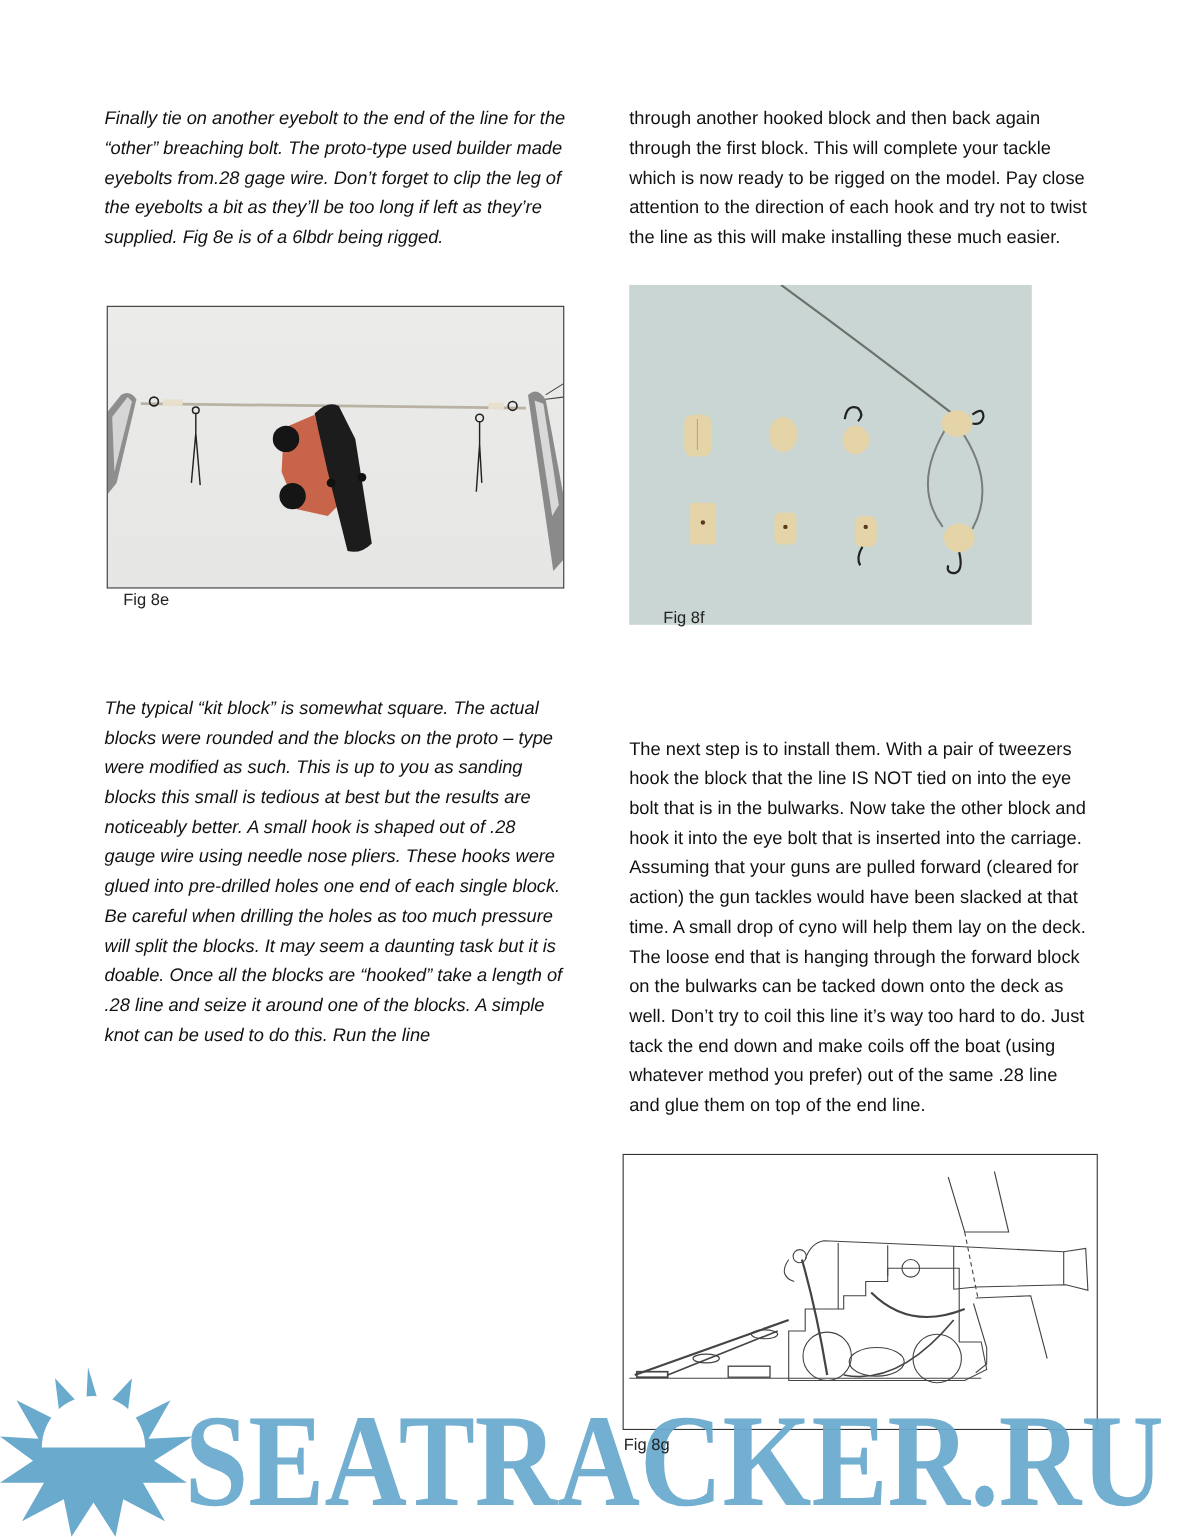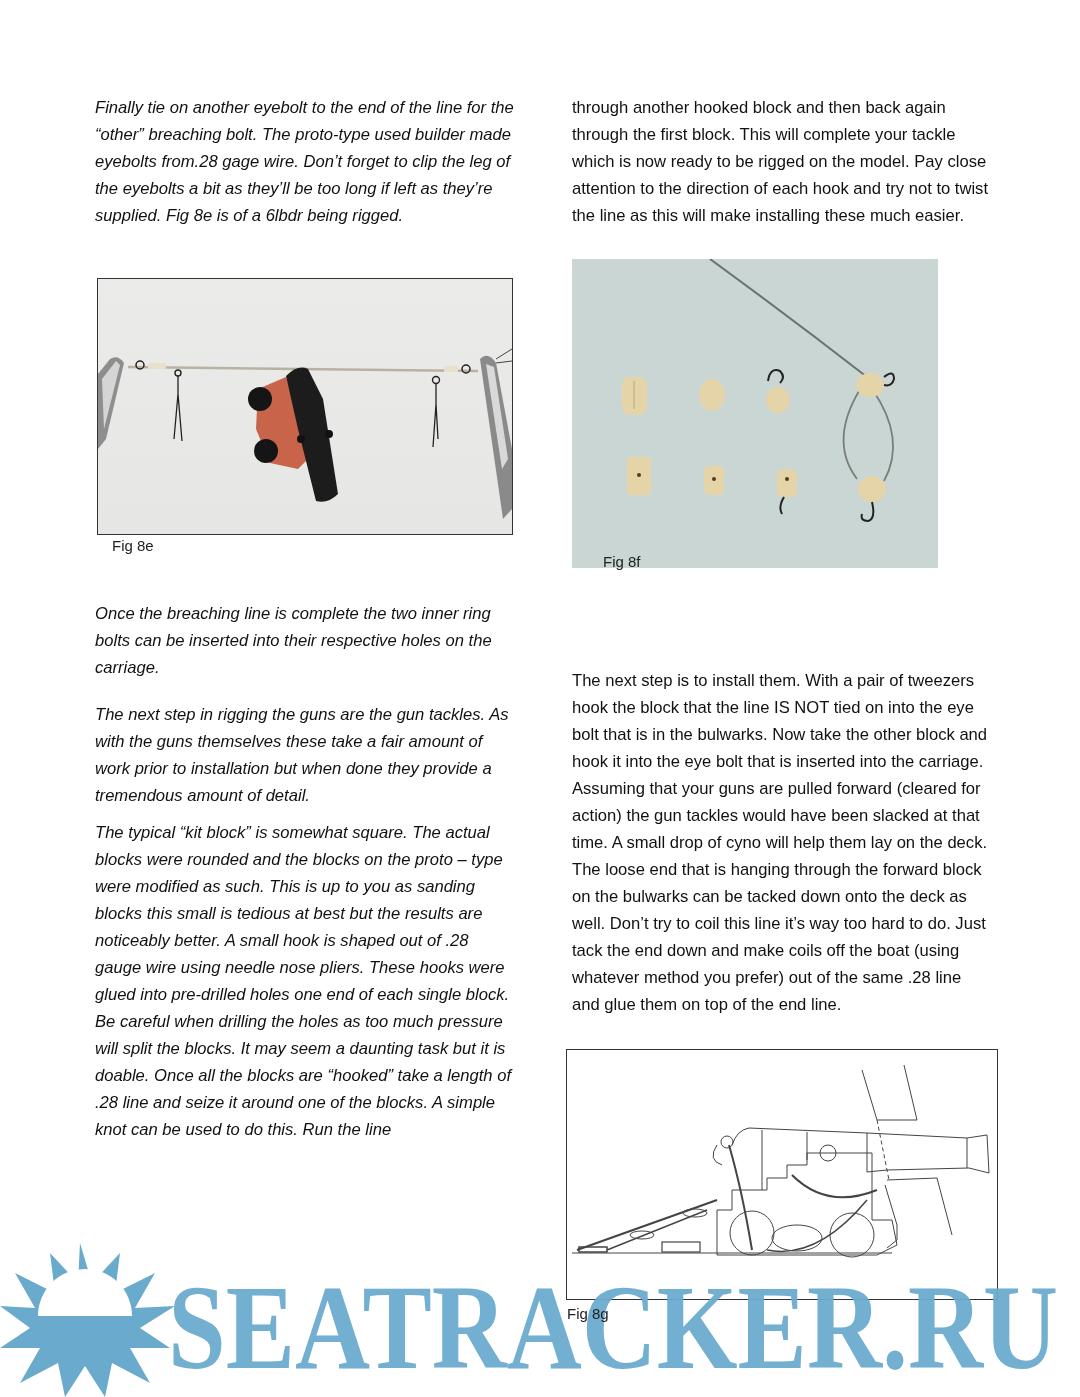--- a/index.html
+++ b/index.html
@@ -53,24 +53,22 @@
     <circle cx="168" cy="172" r="12" fill="#151515"></circle>
 
     <path d="M188,97 Q200,85 210,90 L225,120 L240,215 Q230,225 218,222 L200,150 Z" fill="#1c1c1c"></path>
     <circle cx="203" cy="160" r="4" fill="#111"></circle>
     <circle cx="231" cy="155" r="4" fill="#111"></circle>
   </svg>
 </div>
 <div class="fig-caption" style="left:112px; top:537px;">Fig 8e</div>
 
 <div class="col col-left" style="top:600px;">
-  <p>Once the breaching line is complete the two inner ring bolts can be inserted into their respective holes on the carriage.</p>
   <div class="para-gap"></div>
   <div class="para-gap"></div>
-  <p>The next step in rigging the guns are the gun tackles. As with the guns themselves these take a fair amount of work prior to installation but when done they provide a tremendous amount of detail.</p>
   <div class="para-gap"></div>
   <p>The typical “kit block” is somewhat square. The actual blocks were rounded and the blocks on the proto – type were modified as such. This is up to you as sanding blocks this small is tedious at best but the results are noticeably better. A small hook is shaped out of .28 gauge wire using needle nose pliers. These hooks were glued into pre-drilled holes one end of each single block. Be careful when drilling the holes as too much pressure will split the blocks. It may seem a daunting task but it is doable. Once all the blocks are “hooked” take a length of .28 line and seize it around one of the blocks. A simple knot can be used to do this. Run the line</p>
 </div>
 
 <div class="col col-right">
   <p>through another hooked block and then back again through the first block.  This will complete your tackle which is now ready to be rigged on the model. Pay close attention to the direction of each hook and try not to twist the line as this will make installing these much easier.</p>
 </div>
 
 <div class="fig-frame photo-8f">
   <svg width="366" height="309" viewBox="0 0 366 309">

